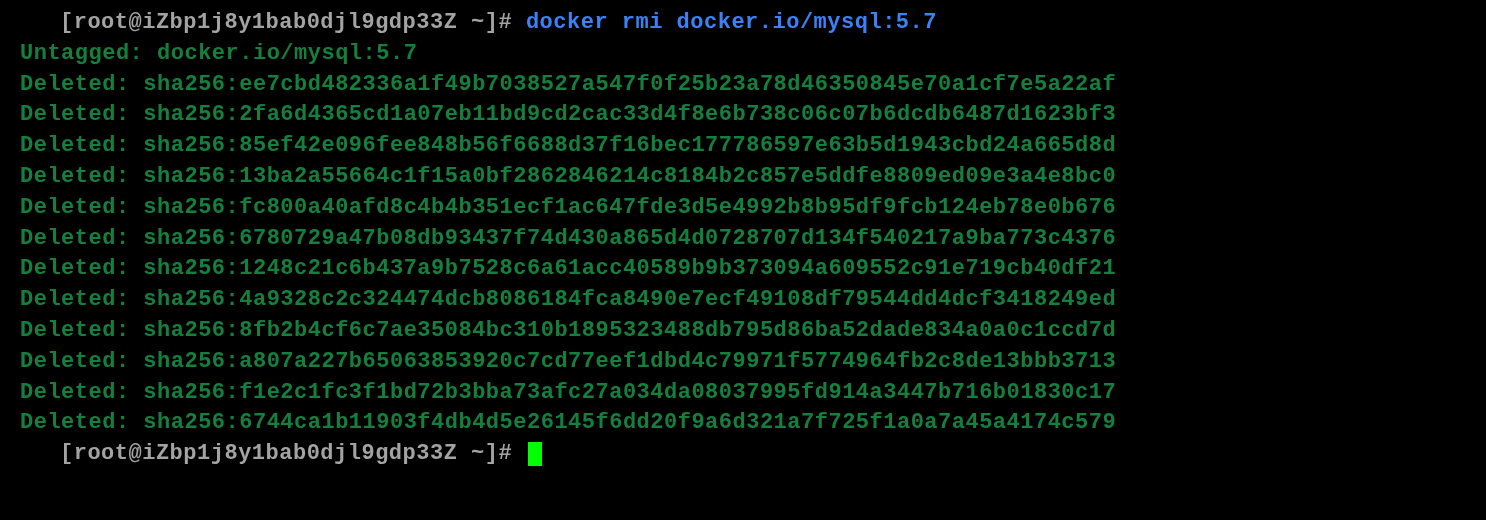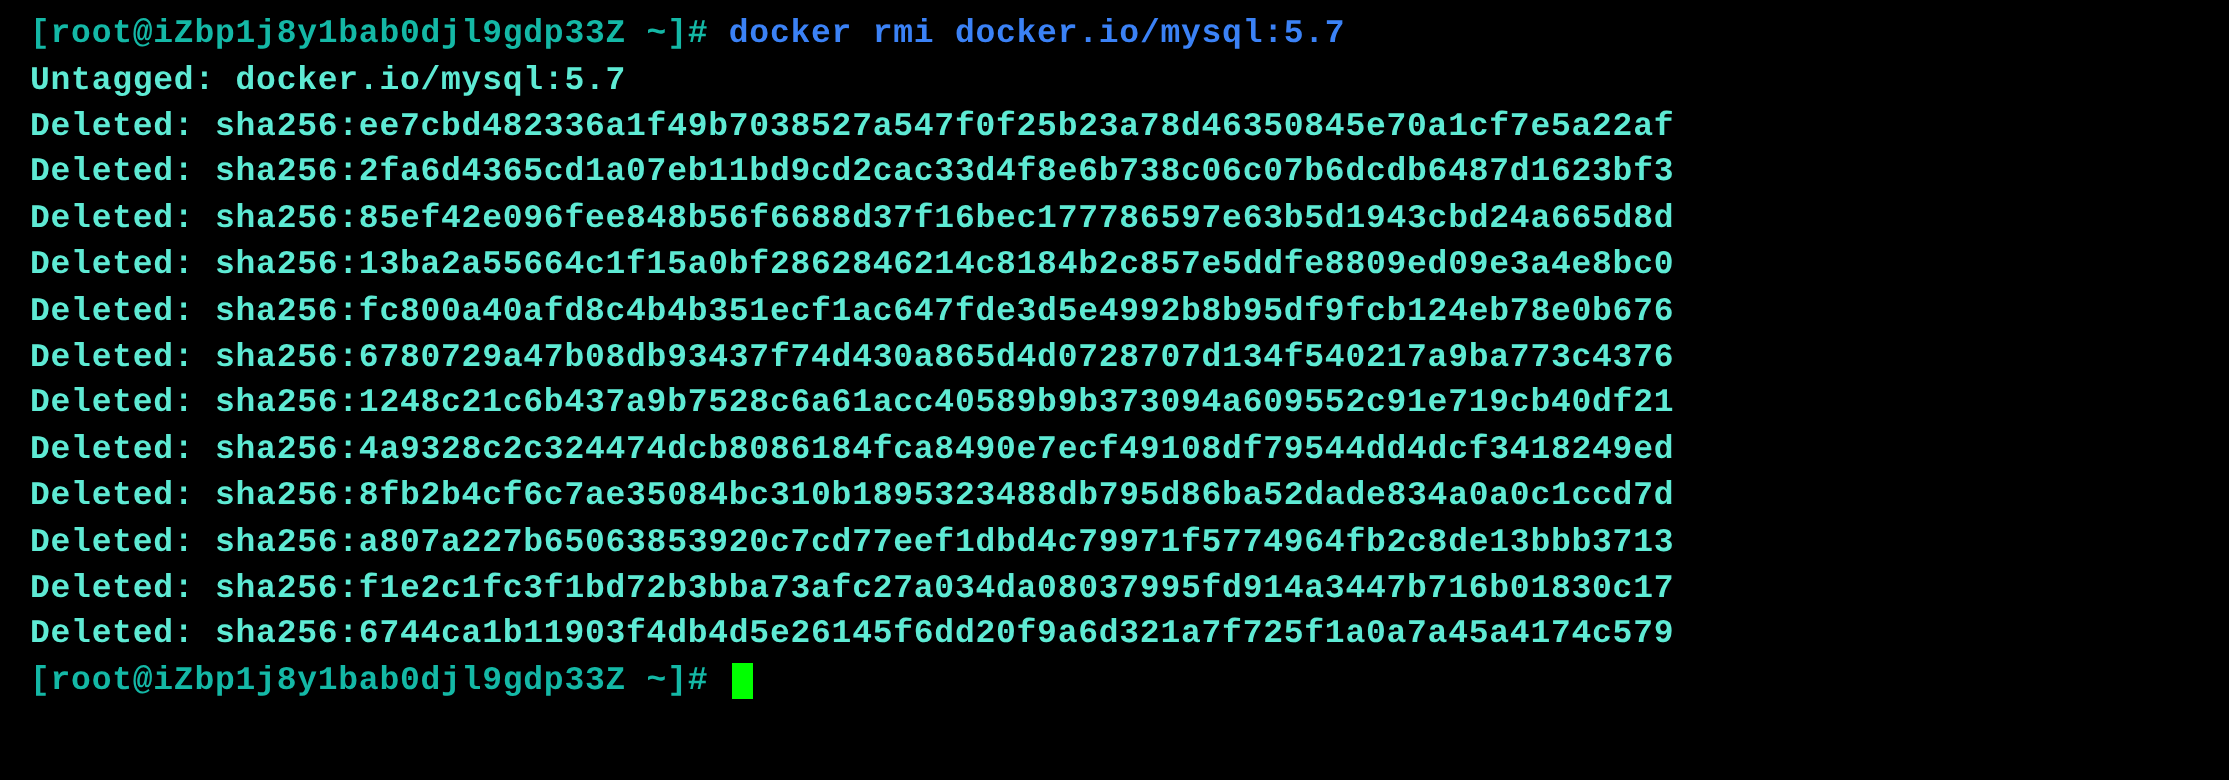--- a/index.html
+++ b/index.html
@@ -14,27 +14,28 @@
       line-height: 1.4;
       color: #00ff00;
       padding: 8px 20px;
       font-weight: bold;
       letter-spacing: 0.5px;
     }
     .terminal-line {
       white-space: pre;
     }
     .prompt {
-      color: #14b8a6;
+      color: #a3a3a3;
+      margin-left: 40px;
     }
     .command {
       color: #3b82f6;
     }
     .output {
-      color: #5eead4;
+      color: #15803d;
     }
     .cursor {
       display: inline-block;
       width: 14px;
       height: 24px;
       background-color: #00ff00;
       vertical-align: text-bottom;
       margin-left: 2px;
     }
   </style>

